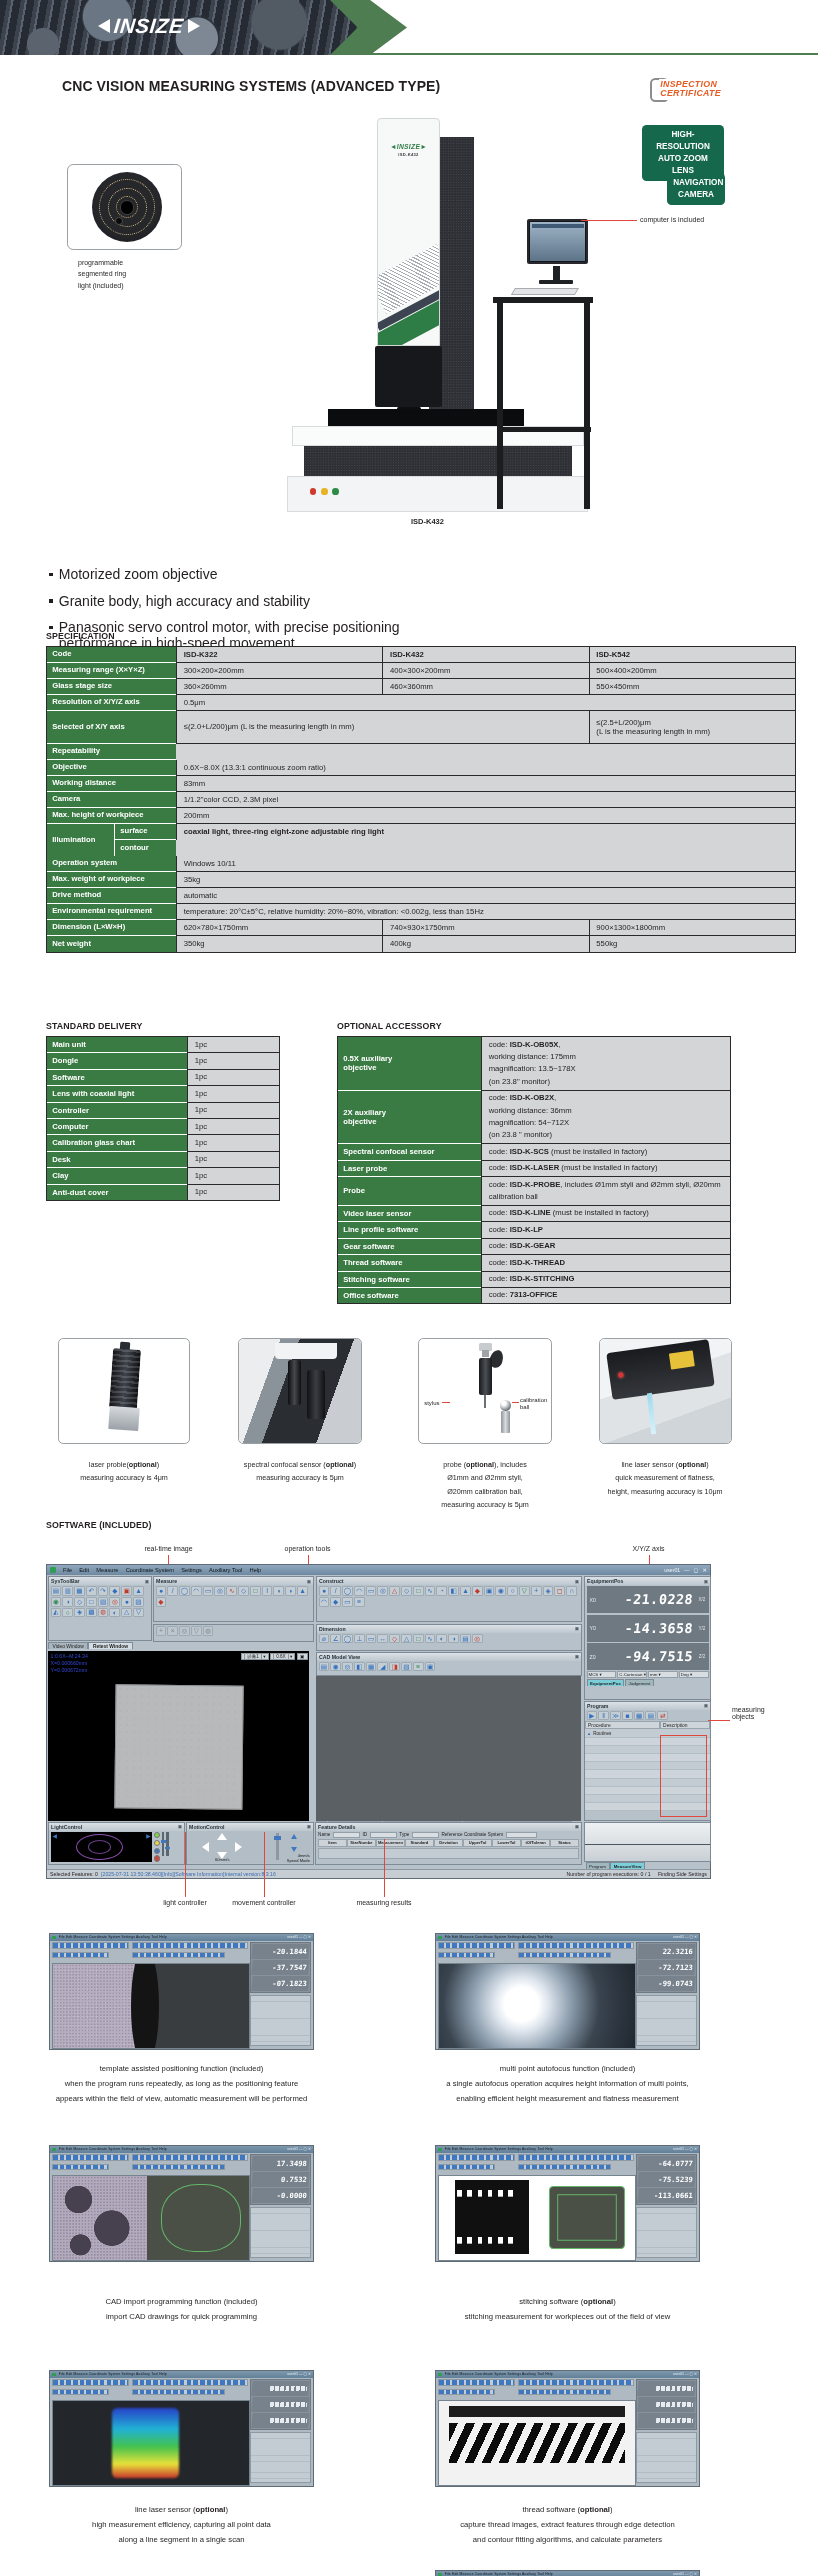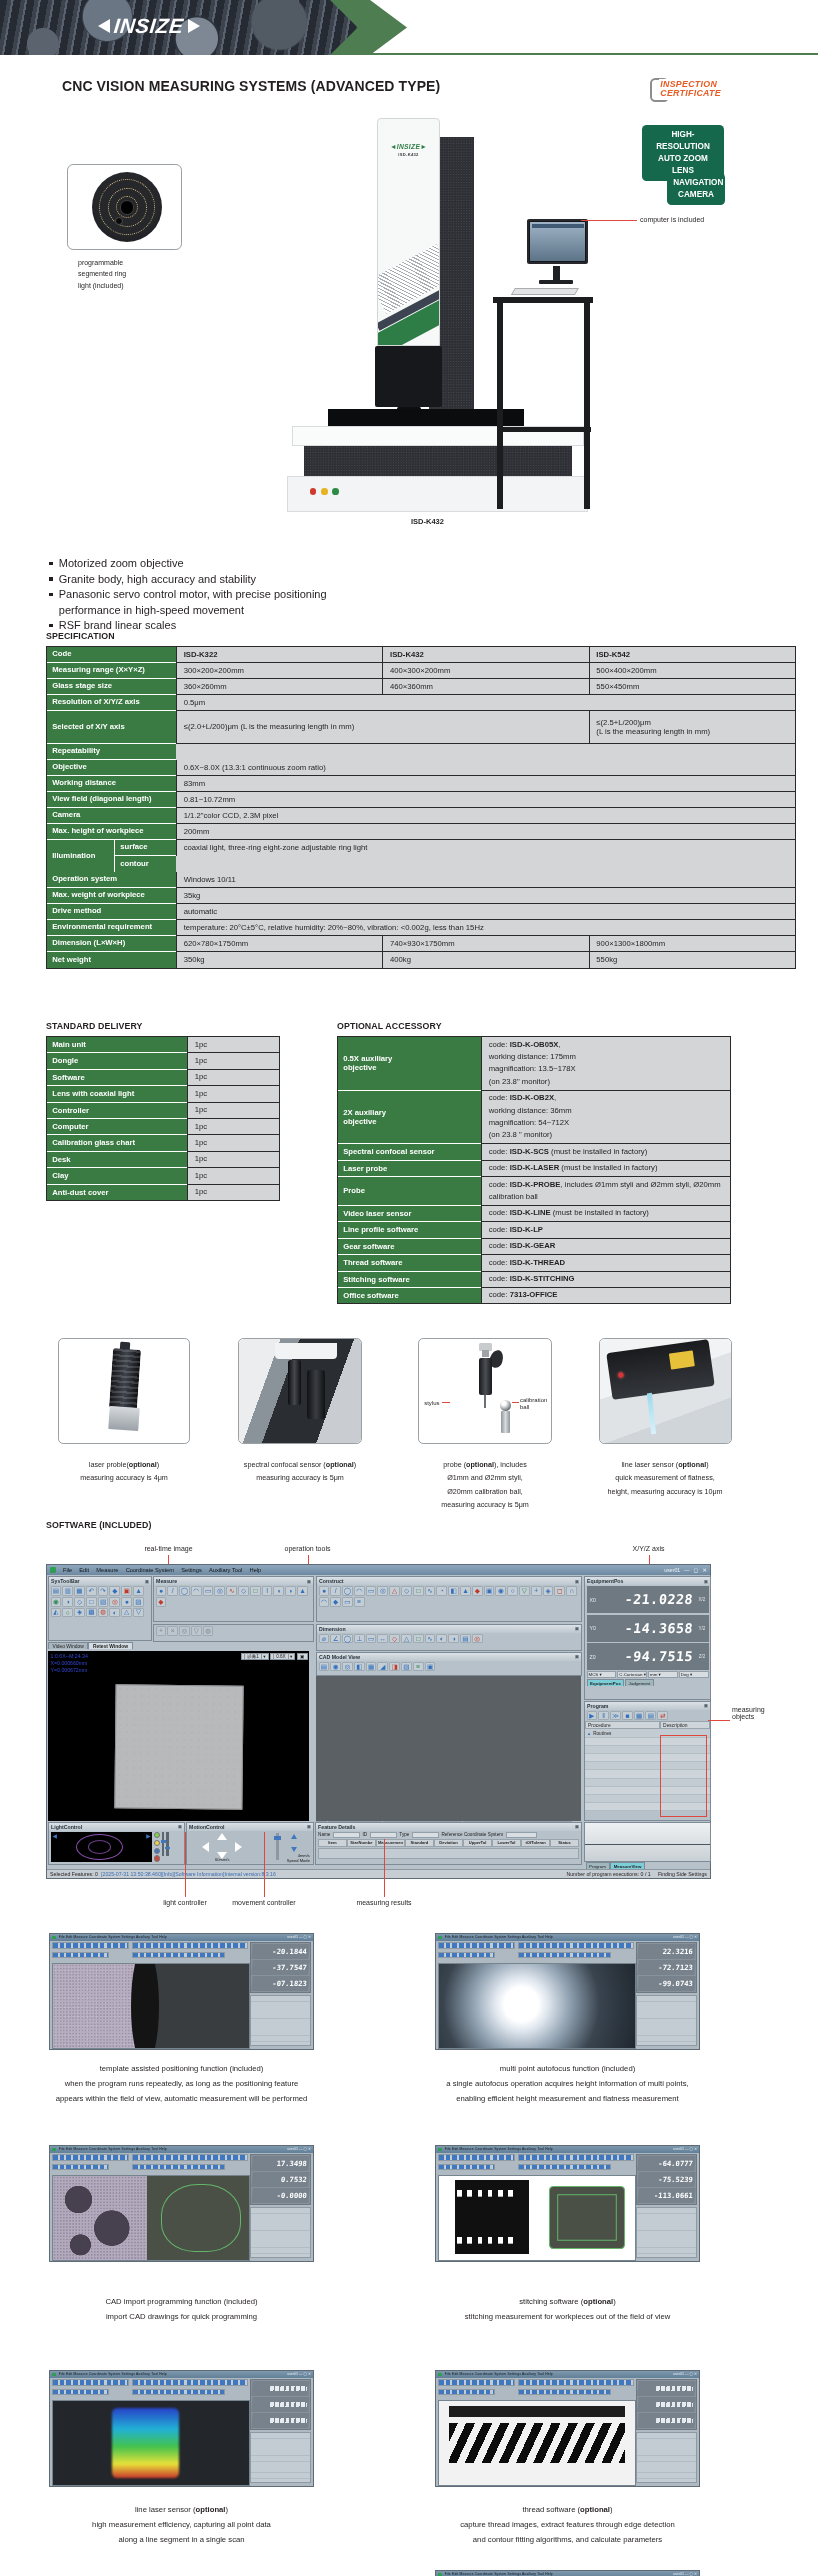--- a/index.html
+++ b/index.html
@@ -68,42 +68,42 @@
   .ring-hole { position:absolute; left:28px; top:28px; width:14.4px; height:14.4px; background:#000; border:1.5px solid #3c3e42; border-radius:50%; }
   .ring-sub { position:absolute; left:23px; top:45px; width:8.2px; height:8.2px; background:#0a0a0a; border:1px solid #4a4c50; border-radius:50%; }
   .inset-cap { position:absolute; left:78px; top:257px; font-size:7px; line-height:11.3px; }
 
   .red { background:#e0483e; position:absolute; }
   .note-computer { position:absolute; left:640px; top:216px; font-size:7px; }
   .model-label { position:absolute; left:389px; top:517px; width:77px; text-align:center; font-weight:bold; font-size:7.5px; }
 
   
   .features { position:absolute; left:49px; top:556px; width:392px; }
-  .feat { display:flex; font-size:11px; line-height:15.5px; }
+  .feat { display:flex; font-size:14px; line-height:15.5px;margin-top:11px; }
   .feat .sq { width:3.6px; height:3.6px; background:#231f20; margin:5.7px 6.2px 0 0; flex:none; }
 
   
   .h2 { position:absolute; font-size:8.8px; font-weight:bold; letter-spacing:0.1px; }
   .spec-table { position:absolute; left:46px; top:646px; width:750px; border:1px solid #2a2a2a; background:#d3d5d7; }
   .s-row { display:grid; grid-template-columns:129px 1fr 1fr 1fr; min-height:16px; }
   .s-row.tall { min-height:33px; }
   .s-row.illum { grid-template-columns:67px 62px 1fr; min-height:32px; }
   .s-g { background:#3a7b43; color:#fff; font-weight:bold; font-size:7.7px; display:flex; align-items:center; padding:1px 2.1px 1px 5.2px; border-bottom:1px solid #fff; line-height:8.8px; }
   .s-row:last-child .s-g { border-bottom:none; }
   .s-d { background:#d3d5d7; font-size:7.7px; display:flex; align-items:center; padding:1px 2.1px 1px 6.7px; border-left:0.5px solid #2a2a2a; border-bottom:0.5px solid #2a2a2a; line-height:9.3px; }
   .s-row:last-child .s-d { border-bottom:none; }
   .s-d.bold { font-weight:bold; }
   .s-d.span3 { grid-column:2/5; } .s-d.span2 { grid-column:2/4; }
   .s-subwrap { display:grid; grid-template-rows:1fr 1fr; }
   .s-subwrap .s-g { border-left:1px solid #fff; justify-content:flex-start; }
   .s-subwrap .s-g:first-child { border-bottom:1px solid #fff; }
   .s-subwrap .s-g:last-child { border-bottom:none; }
   .s-row.illum .s-g.main { border-bottom:none; }
   .s-valwrap { display:grid; grid-template-rows:1fr 1fr; }
-  .s-valwrap .s-d:first-child { border-bottom:0.5px solid #2a2a2a; }
+  .s-valwrap .s-d:first-child { border-bottom:0.5px solid #2a2a2a;font-weight:bold; }
   .s-valwrap .s-d:last-child { border-bottom:none; }
   .s-row.illum + .s-row .s-g { border-top:0; }
 
   .mini-table { position:absolute; border:1px solid #2a2a2a; background:#d3d5d7; }
   .dl-table { left:46px; top:1036px; width:234px; }
   .ac-table { left:337px; top:1036px; width:394px; }
   .t-row { display:grid; }
   .dl-table .t-row { grid-template-columns:140px 1fr; min-height:15.5px; }
   .ac-table .t-row { grid-template-columns:143px 1fr; }
   .t-g { background:#3a7b43; color:#fff; font-weight:bold; font-size:7.7px; display:flex; align-items:center; padding:1px 2.1px 1px 5.2px; border-bottom:1px solid #fff; line-height:9.3px; }
@@ -383,24 +383,20 @@
       </div>
       <div class="s-row">
         <div class="s-g">Objective</div>
         <div class="s-d span3">0.6X~8.0X (13.3:1 continuous zoom ratio)</div>
       </div>
       <div class="s-row">
         <div class="s-g">Working distance</div>
         <div class="s-d span3">83mm</div>
       </div>
       <div class="s-row">
-        <div class="s-g">View field (diagonal length)</div>
-        <div class="s-d span3">0.81~10.72mm</div>
-      </div>
-      <div class="s-row">
         <div class="s-g">Camera</div>
         <div class="s-d span3">1/1.2"color CCD, 2.3M pixel</div>
       </div>
       <div class="s-row">
         <div class="s-g">Max. height of workpiece</div>
         <div class="s-d span3">200mm</div>
       </div>
       <div class="s-row illum">
         <div class="s-g main">Illumination</div>
         <div class="s-subwrap">

